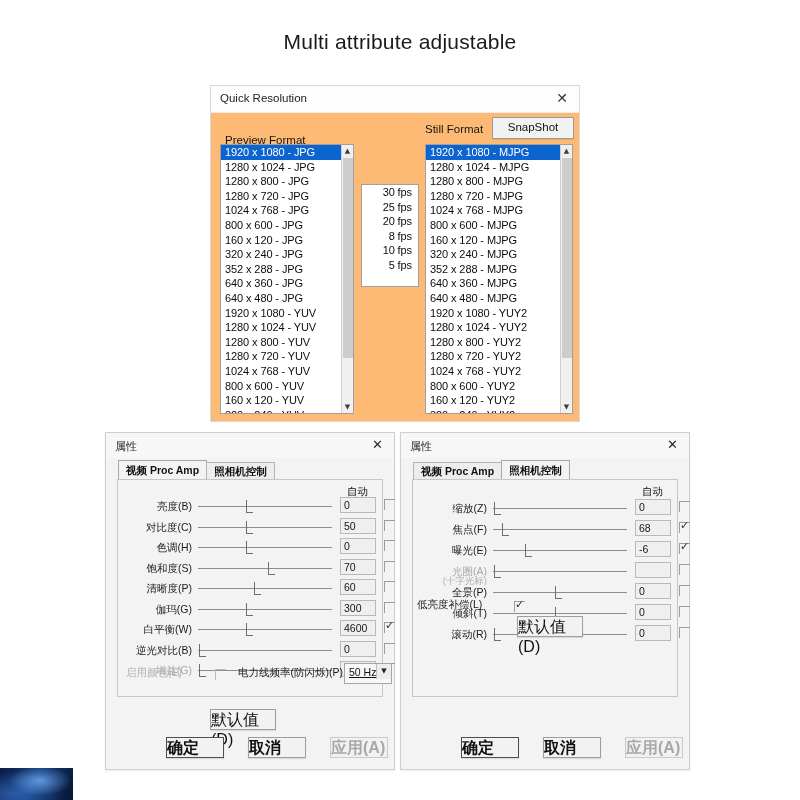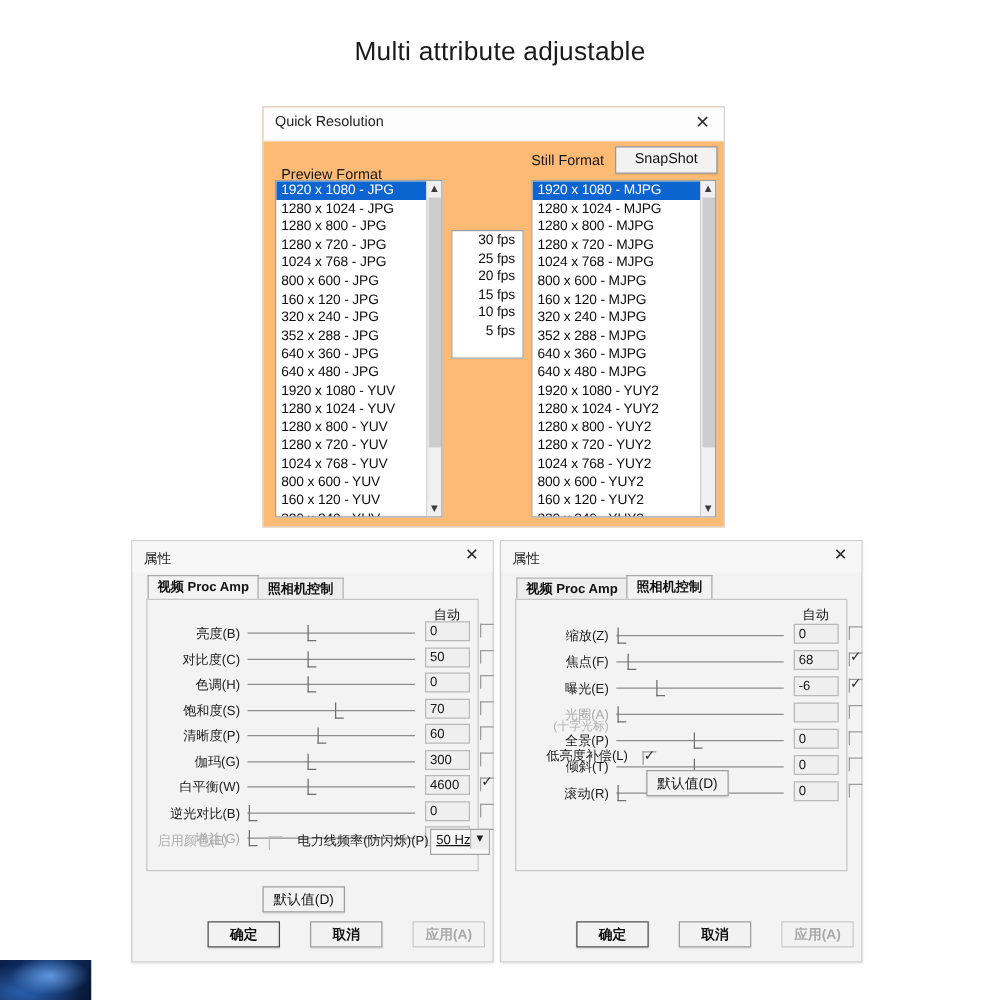--- a/index.html
+++ b/index.html
@@ -146,34 +146,34 @@
     position:absolute;left:226px;top:183px;width:48px;height:21px;
     background:#f7f7f7;border:1px solid #a6a6a6;box-sizing:border-box;
     font-size:10.5px;color:#111;line-height:16px;padding-left:4px;cursor:pointer;text-decoration:underline;
   }
   .plf-arrow{
     position:absolute;right:0;top:0;width:14px;height:15px;background:#ededed;
     border-left:1px solid #bdbdbd;font-size:7px;color:#222;text-align:center;
     line-height:15px;font-family:"DejaVu Sans",sans-serif;
   }
 
-  .lowlight{position:absolute;left:24px;top:118px;font-size:10.5px;color:#1a1a1a;}
+  .lowlight{position:absolute;left:4px;top:118px;font-size:10.5px;color:#1a1a1a;}
   .lowlight-chk{
     position:absolute;left:101px;top:121px;width:11px;height:11px;
     border:1px solid #9c9c9c;border-right:none;border-bottom:none;
     box-sizing:border-box;cursor:pointer;
   }
   .lowlight-chk::after{
     content:"\2713";position:absolute;left:0;top:-4px;font-size:11px;color:#2b2b2b;
     font-family:"DejaVu Sans",sans-serif;
   }
 
   .btn{
     position:absolute;background:#f2f2f2;border:1px solid #9e9e9e;box-sizing:border-box;
-    font-size:11px;color:#111;text-align:center;cursor:pointer;
+    font-size:16px;color:#111;text-align:left;cursor:pointer;
     box-shadow:0 1px 1px rgba(0,0,0,.10);
   }
   .btn.dis{color:#a8a8a8;border-color:#cacaca;box-shadow:none;}
   .btn.default-val{width:66px;height:21px;line-height:20px;}
   .btn.bottom{width:58px;height:21px;line-height:20px;font-weight:bold;}
   .btn.ok{border:1px solid #4f4f4f;}
 
   .btnbar{position:absolute;left:0;bottom:0;width:100%;height:40px;}
 
   
@@ -232,21 +232,21 @@
         <div class="sbar-thumb" style="top:13px;height:200px;"></div>
         <div class="sbar-dn">▼</div>
       </div>
     </div>
 
     <div class="listbox lb-fps">
       <div class="lb-inner" id="fps-list">
           <div class="lb-item">30 fps</div>
           <div class="lb-item">25 fps</div>
           <div class="lb-item">20 fps</div>
-          <div class="lb-item">15 fps</div>
+          <div class="lb-item">8 fps</div>
           <div class="lb-item">10 fps</div>
           <div class="lb-item">5 fps</div>
         </div>
     </div>
 
     <div class="listbox lb-still">
       <div class="lb-inner" id="still-list">
           <div class="lb-item sel">1920 x 1080 - MJPG</div>
           <div class="lb-item">1280 x 1024 - MJPG</div>
           <div class="lb-item">1280 x 800 - MJPG</div>

